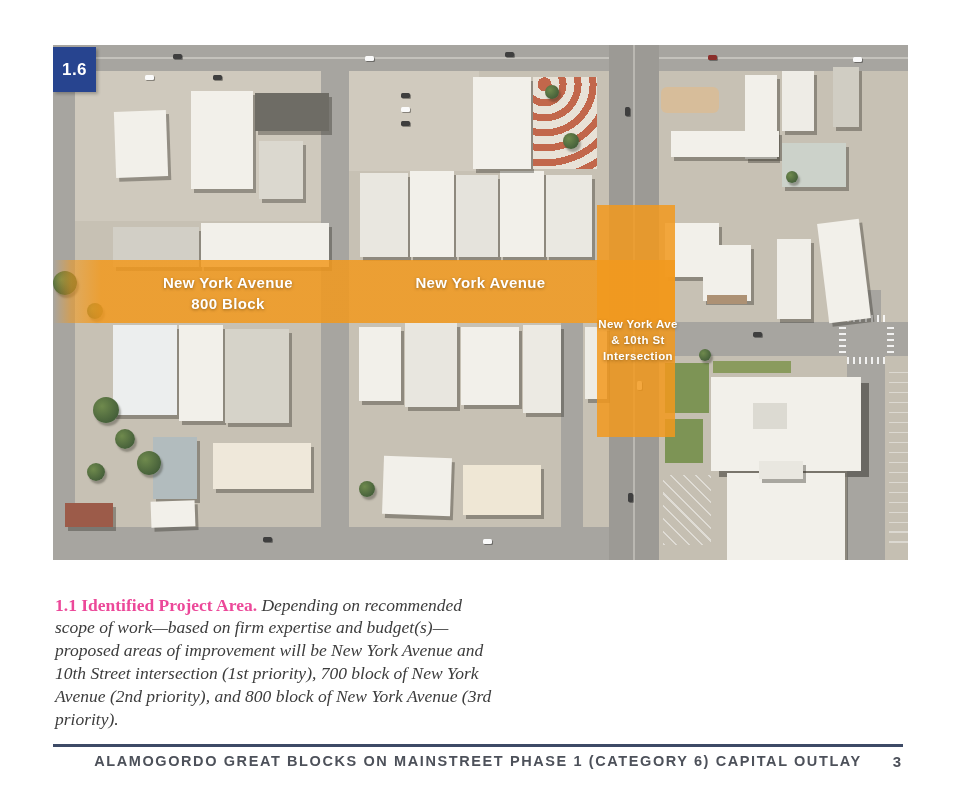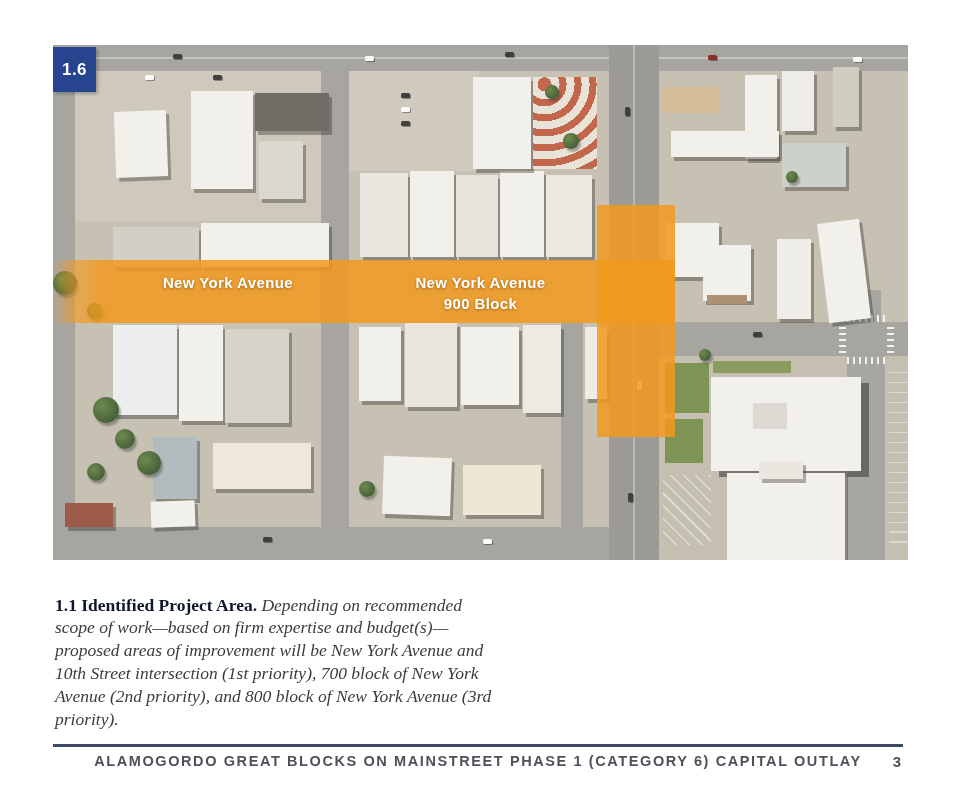--- a/index.html
+++ b/index.html
@@ -15,21 +15,21 @@
   .car{width:9px;height:5px;border-radius:1.5px;background:#3f3f3f;box-shadow:1px 1px 0 rgba(0,0,0,.35);}
   .carv{width:5px;height:9px;}
   .ov{background:rgba(242,153,29,.85);}
   .zlabel{color:#ffffff;font-weight:bold;text-align:center;letter-spacing:.4px;
           text-shadow:0 1px 3px rgba(80,50,0,.5);line-height:1.38;}
   .badge{display:flex;align-items:center;justify-content:center;background:#27448f;color:#fff;
          font-weight:bold;font-size:17px;letter-spacing:.5px;box-shadow:2px 2px 3px rgba(0,0,0,.25);}
   
   .caption{position:absolute;left:55px;top:576px;width:446px;
            font-family:"Liberation Serif",serif;font-size:17.5px;line-height:1.31;color:#3c3c3c;}
-  .caption .lead{font-weight:bold;font-style:normal;color:#0f172a;}
+  .caption .lead{font-weight:bold;font-style:normal;color:#ec4899;}
   .caption .body{font-style:italic;}
   
   .divider{position:absolute;left:53px;top:744px;width:850px;height:2.5px;background:#3d4a66;}
   .footer{position:absolute;left:53px;top:753px;width:850px;}
   .footer .title{display:block;text-align:center;font-size:14.5px;font-weight:bold;
                  letter-spacing:1.6px;color:#4d515a;}
   .footer .pagenum{position:absolute;right:2px;top:0;font-size:15px;font-weight:bold;color:#4d515a;}
 </style>
 </head>
 <body>
@@ -138,24 +138,29 @@
   <div class="car" style="left:430px;top:494px;background:#fafafa;"></div>
   <div class="car" style="left:700px;top:287px;"></div>
   <div class="car" style="left:92px;top:30px;background:#fafafa;"></div>
   <div class="car" style="left:160px;top:30px;"></div>
 
   <div style="left:0;top:215px;width:622px;height:63px;background:linear-gradient(90deg,rgba(242,153,29,0) 0,rgba(242,153,29,.55) 18px,rgba(242,153,29,.85) 48px,rgba(242,153,29,.85) 100%);"></div>
   <div class="ov" style="left:544px;top:160px;width:78px;height:232px;"></div>
 
   <div class="zlabel" style="left:55px;top:228px;width:240px;font-size:15px;">
     <span style="position:static;display:block;">New York Avenue</span>
+    <span style="position:static;display:block;">800 Block</span>
   </div>
   <div class="zlabel" style="left:315px;top:228px;width:225px;font-size:15px;">
     <span style="position:static;display:block;">New York Avenue</span>
-    <span style="position:static;display:block;">900 Block</span>
+  </div>
+  <div class="zlabel" style="left:545px;top:272px;width:80px;font-size:11.5px;">
+    <span style="position:static;display:block;">New York Ave</span>
+    <span style="position:static;display:block;">&amp; 10th St</span>
+    <span style="position:static;display:block;">Intersection</span>
   </div>
 
   <div class="badge" style="left:0;top:2px;width:43px;height:45px;">1.6</div>
 </div>
 
 <p class="caption">
   <span class="lead">1.1 Identified Project Area.</span><span class="body"> Depending on recommended scope of work—based on firm expertise and budget(s)—proposed areas of improvement will be New York Avenue and 10th Street intersection (1st priority), 700 block of New York Avenue (2nd priority), and 800 block of New York Avenue (3rd priority).</span>
 </p>
 
 <div class="divider"></div>

